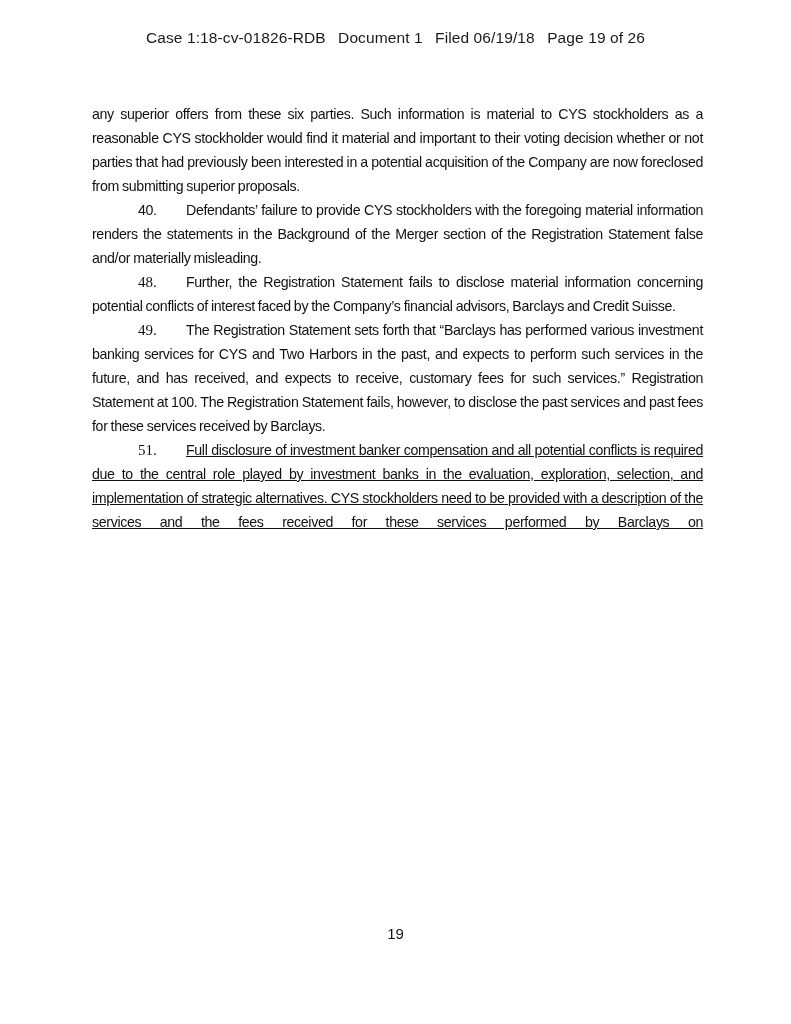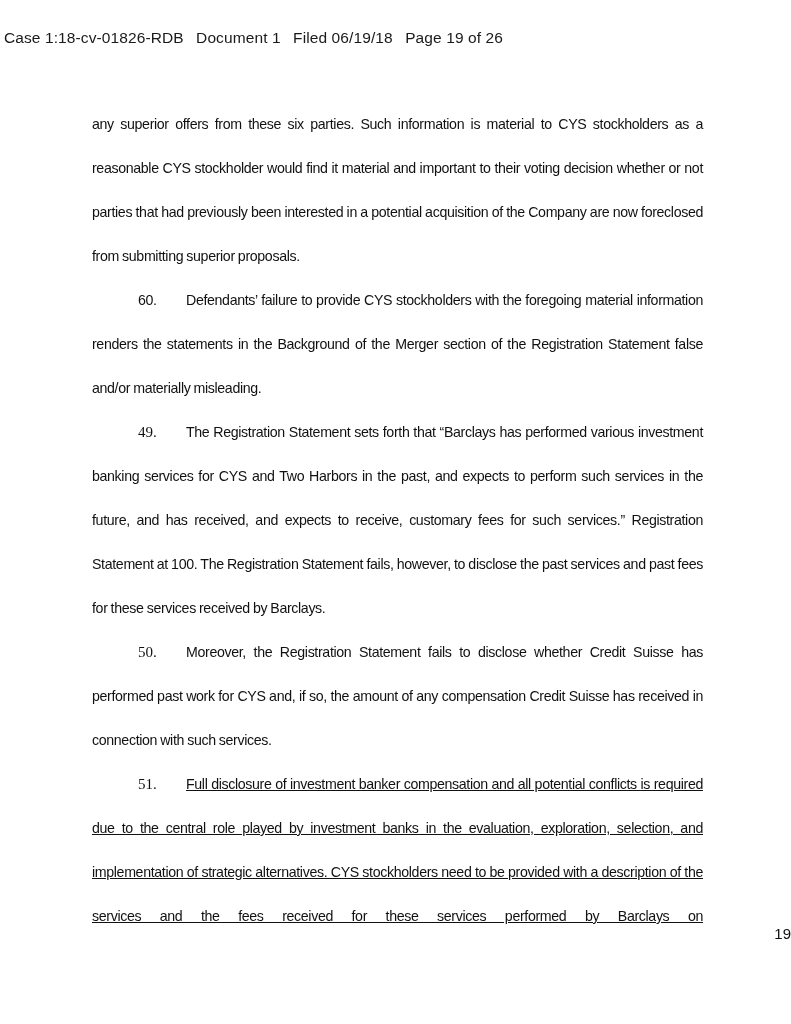--- a/index.html
+++ b/index.html
@@ -13,32 +13,33 @@
     position: relative;
     overflow: hidden;
     font-family: "Liberation Sans", sans-serif;
     color: #111111;
   }
   .page-header {
     position: absolute;
     top: 29px;
     left: 0;
     width: 791px;
+    text-align: center;
     font-size: 15.5px;
     letter-spacing: 0.1px;
     color: #1a1a1a;
   }
   .page-header span { margin: 0 4px; }
   .body-text {
     position: absolute;
     left: 92px;
     width: 611px;
     top: 102px;
     font-size: 14.2px;
-    line-height: 44px;
+    line-height: 24px;
     letter-spacing: -0.35px;
     word-spacing: -0.5px;
   }
   .para {
     margin: 0;
     text-align: justify;
   }
   .para .num {
     display: inline-block;
     width: 94px;
@@ -53,45 +54,45 @@
   .para.last-line-left { text-align-last: left; }
   .heading {
     margin: 0;
     text-align: left;
   }
   .page-number {
     position: absolute;
     top: 925px;
     left: 0;
     width: 791px;
-    text-align: right;
+    text-align: center;
     font-size: 15px;
   }
 </style>
 </head>
 <body>
 
 <div class="page-header">
   <span>Case 1:18-cv-01826-RDB</span>
   <span>Document 1</span>
   <span>Filed 06/19/18</span>
   <span>Page 19 of 26</span>
 </div>
 
 <div class="body-text">
   <p class="para last-line-left">
     <span>any superior offers from these six parties. Such information is material to CYS stockholders as a reasonable CYS stockholder would find it material and important to their voting decision whether or not parties that had previously been interested in a potential acquisition of the Company are now foreclosed from submitting superior proposals.</span>
   </p>
   <p class="para last-line-left">
-    <span class="num">60.</span><span>Defendants’ failure to provide CYS stockholders with the foregoing material information renders the statements in the Background of the Merger section of the Registration Statement false and/or materially misleading.</span>
+    <span class="num">40.</span><span>Defendants’ failure to provide CYS stockholders with the foregoing material information renders the statements in the Background of the Merger section of the Registration Statement false and/or materially misleading.</span>
+  </p>
+  <p class="para last-line-left">
+    <span class="num serif">48.</span><span>Further, the Registration Statement fails to disclose material information concerning potential conflicts of interest faced by the Company’s financial advisors, Barclays and Credit Suisse.</span>
   </p>
   <p class="para last-line-left">
     <span class="num serif">49.</span><span>The Registration Statement sets forth that “Barclays has performed various investment banking services for CYS and Two Harbors in the past, and expects to perform such services in the future, and has received, and expects to receive, customary fees for such services.” Registration Statement at 100. The Registration Statement fails, however, to disclose the past services and past fees for these services received by Barclays.</span>
-  </p>
-  <p class="para last-line-left">
-    <span class="num serif">50.</span><span>Moreover, the Registration Statement fails to disclose whether Credit Suisse has performed past work for CYS and, if so, the amount of any compensation Credit Suisse has received in connection with such services.</span>
   </p>
   <p class="para" style="text-align-last: justify; text-decoration: underline;">
     <span class="num serif">51.</span><span>Full disclosure of investment banker compensation and all potential conflicts is required due to the central role played by investment banks in the evaluation, exploration, selection, and implementation of strategic alternatives. CYS stockholders need to be provided with a description of the services and the fees received for these services performed by Barclays on</span>
   </p>
 </div>
 
 <div class="page-number">19</div>
 
 </body></html>

